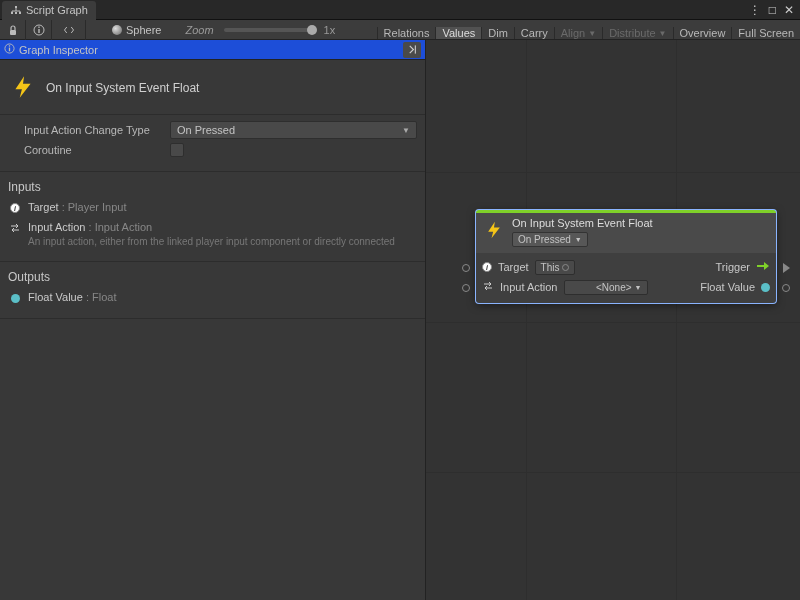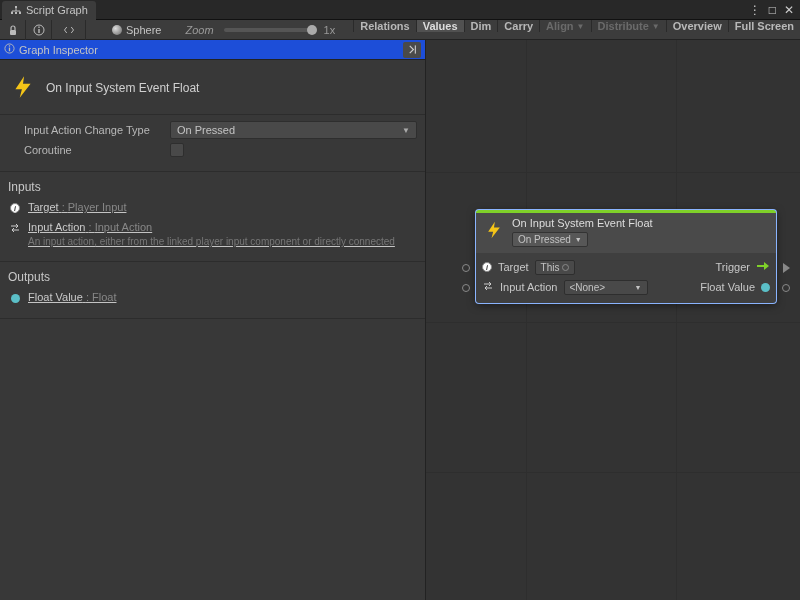--- a/index.html
+++ b/index.html
@@ -18,21 +18,21 @@
   .toolbar-left { display: flex; align-items: center; gap: 0; }
   .tool-icon-btn { width: 26px; height: 20px; display: flex; align-items: center; justify-content: center; border-right: 1px solid #2a2a2a; }
   .tool-icon-btn svg { width: 12px; height: 12px; }
   .toolbar-mid { display: flex; align-items: center; gap: 6px; padding-left: 22px; }
   .sphere-btn { display: flex; align-items: center; gap: 4px; padding: 0 4px;}
   .sphere-shape { width: 10px; height: 10px; border-radius: 50%; background: radial-gradient(circle at 35% 35%, #ddd, #666); }
   .zoom-label { margin-left: 14px; color: #999; font-style: italic;}
   .zoom-slider { width: 88px; height: 4px; background: #555; border-radius: 2px; position: relative; margin-left: 4px;}
   .zoom-thumb { width: 10px; height: 10px; background: #aaa; border-radius: 50%; position: absolute; right: -5px; top: -3px; }
   .zoom-val { margin-left: 6px; color: #999;}
-  .toolbar-right { margin-left: auto; display: flex; align-items: flex-start; height: 100%; font-weight: bold; }
+  .toolbar-right { margin-left: auto; display: flex; align-items: flex-end; height: 100%; }
   .tbtn { padding: 0 6px; display: flex; align-items: center; border-left: 1px solid #2a2a2a; color: #b8b8b8; }
   .tbtn.active { background: #515151; color: #ddd; }
   .tbtn.dim { color: #6a6a6a; }
   .tbtn .caret { margin-left: 3px; font-size: 8px;}
   
   
   .main { display: flex; height: calc(600px - 40px); }
   .inspector { width: 426px; background: #383838; border-right: 1px solid #222; display:flex; flex-direction:column;}
   .canvas { flex: 1; background: #333; position: relative; overflow: hidden; }
   
@@ -50,21 +50,21 @@
   
   .props { padding: 6px 8px 10px 24px; border-bottom: 1px solid #2c2c2c;}
   .prop-row { display: flex; align-items: center; height: 18px; margin-bottom: 2px;}
   .prop-label { width: 146px; color: #b8b8b8; }
   .dropdown { flex:1; max-width: 254px; height: 18px; background: #494949; border: 1px solid #2e2e2e; border-radius: 2px; display: flex; align-items: center; padding: 0 6px; justify-content: space-between;}
   .dropdown .caret { font-size: 8px; color:#aaa;}
   .checkbox { width: 14px; height: 14px; background: #494949; border: 1px solid #2e2e2e; border-radius: 2px; margin-left:0;}
   
   
   .section-title { padding: 8px 8px 4px 8px; font-size: 12px; color: #c8c8c8;}
-  .section-body { padding: 0 8px 10px 8px; text-decoration: underline; }
+  .section-body { padding: 0 8px 10px 8px; }
   .section-bottom-border { border-bottom: 1px solid #2c2c2c;}
   .io-row { display: flex; gap: 6px; align-items: flex-start; padding: 3px 0;}
   .io-icon { width: 14px; height: 14px; flex-shrink:0; display:flex; align-items:center; justify-content:center; margin-top:0px;}
   .io-text .io-name { color: #cacaca; }
   .io-text .io-type { color: #878787; }
   .io-desc { color: #777; font-size: 10px; margin-top: 2px; line-height: 1.3;}
   .info-dot { width: 10px; height: 10px; border-radius: 50%; background: #fff; border: 1px solid #888; display:flex;align-items:center;justify-content:center; font-size:7px; color:#333; font-style:italic; font-weight:bold;}
   .swap-icon svg { width:12px; height:12px;}
   
   
@@ -80,21 +80,21 @@
   .gnode-header { background: #4a4a4a; padding: 4px 8px 6px 8px; display: flex; gap: 8px; align-items:flex-start;}
   .gnode-header .bolt svg { width: 20px; height: 20px; margin-top:3px;}
   .gnode-title { font-size: 11px; color: #ddd; margin-bottom: 3px;}
   .gnode-sub .dropdown-sm { display:inline-flex; align-items:center; background:#575757; border:1px solid #333; border-radius:2px; padding: 1px 5px; font-size:10px; gap:4px;}
   .gnode-body { padding: 4px 6px 6px 6px; position:relative;}
   .gnode-row { display:flex; align-items:center; height: 20px; }
   .gnode-left { display:flex; align-items:center; gap: 6px; flex:1;}
   .gnode-right { display:flex; align-items:center; gap:6px;}
   .port-label { color:#c8c8c8;}
   .inline-field { background:#494949; border:1px solid #2e2e2e; border-radius:2px; padding:1px 5px; display:inline-flex; align-items:center; gap:3px; font-size:10px;}
-  .inline-field.wide{ min-width:84px; justify-content:space-between;}
+  .inline-field.wide{ min-width:84px; justify-content:flex-end;}
   .target-dot{ width:7px; height:7px; border:1px solid #888; border-radius:50%; display:inline-block;}
   
   
   .ext-port { position:absolute; width:10px; height:10px; display:flex; align-items:center; justify-content:center;}
   .ext-left-1 { left:-15px; top: 50px;}
   .ext-left-2 { left:-15px; top: 70px;}
   .ext-right-1 { right:-15px; top: 50px;}
   .ext-right-2 { right:-15px; top: 70px;}
   .port-circle { width:8px; height:8px; border:1px solid #888; border-radius:50%;}
   .port-tri { width:0; height:0; border-top:5px solid transparent; border-bottom:5px solid transparent; border-left:7px solid #888;}

